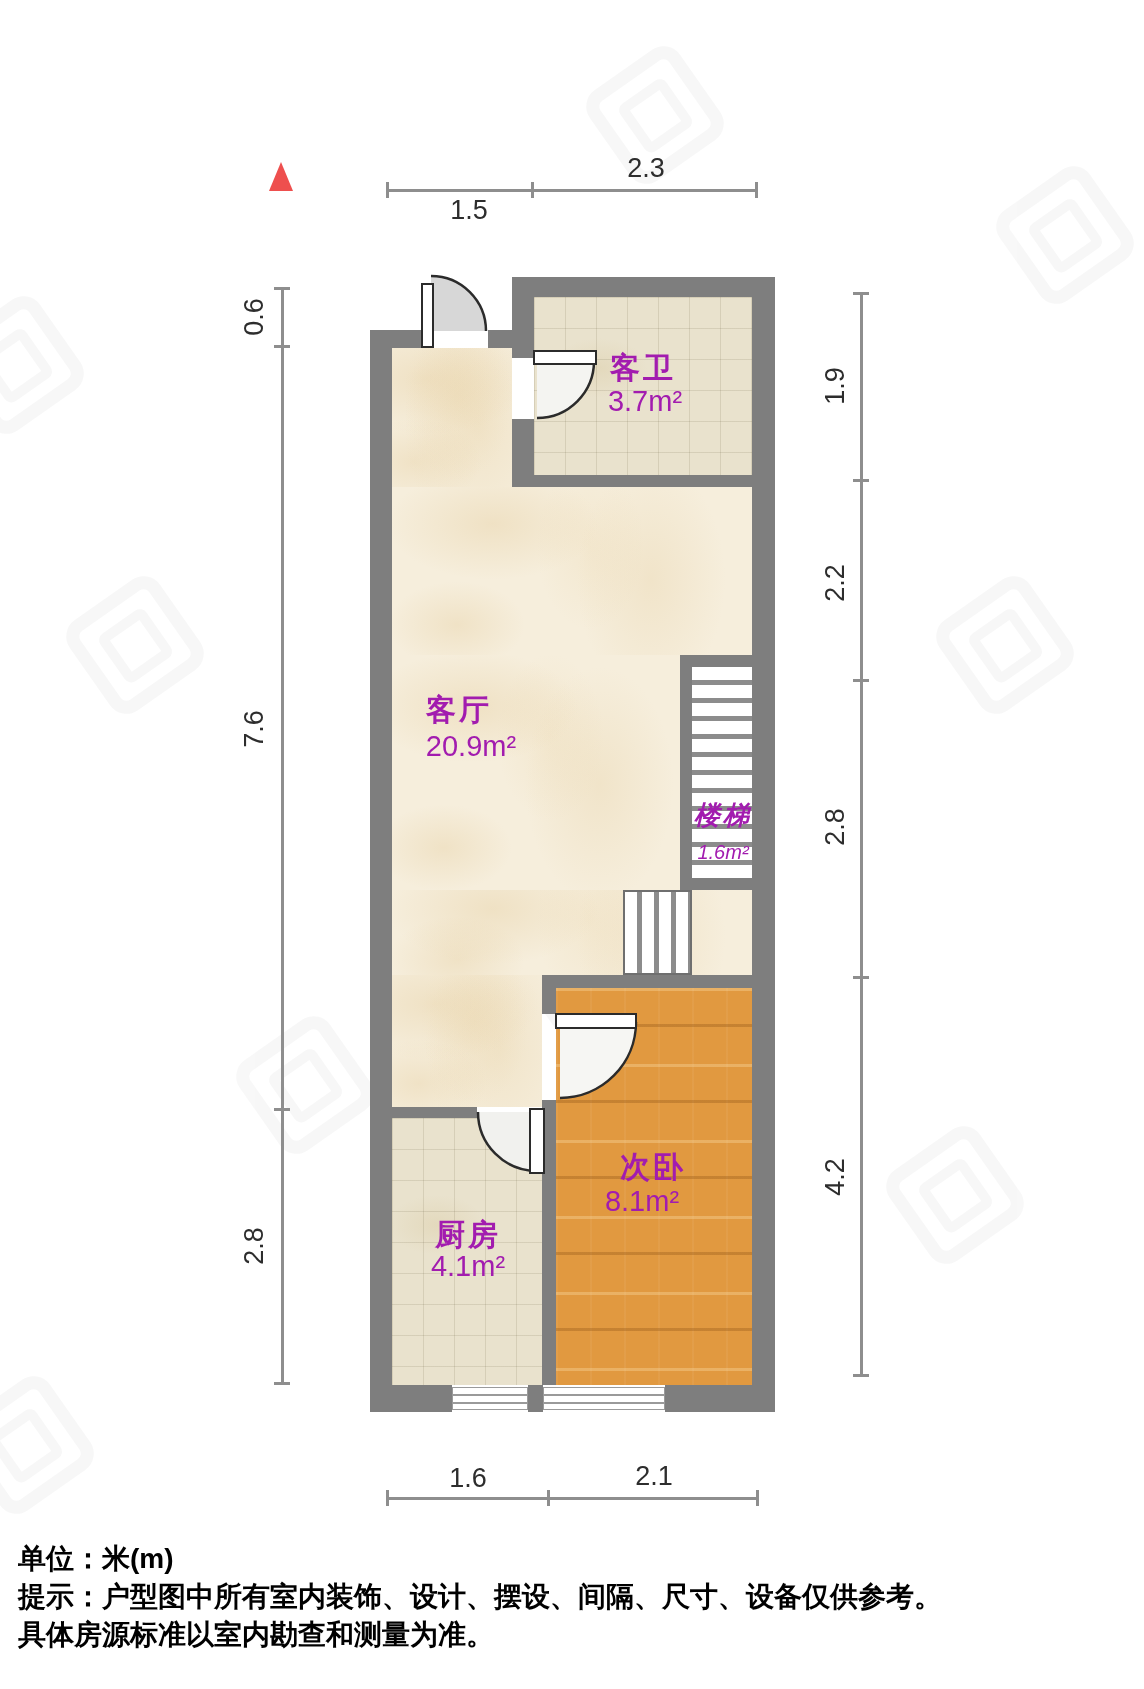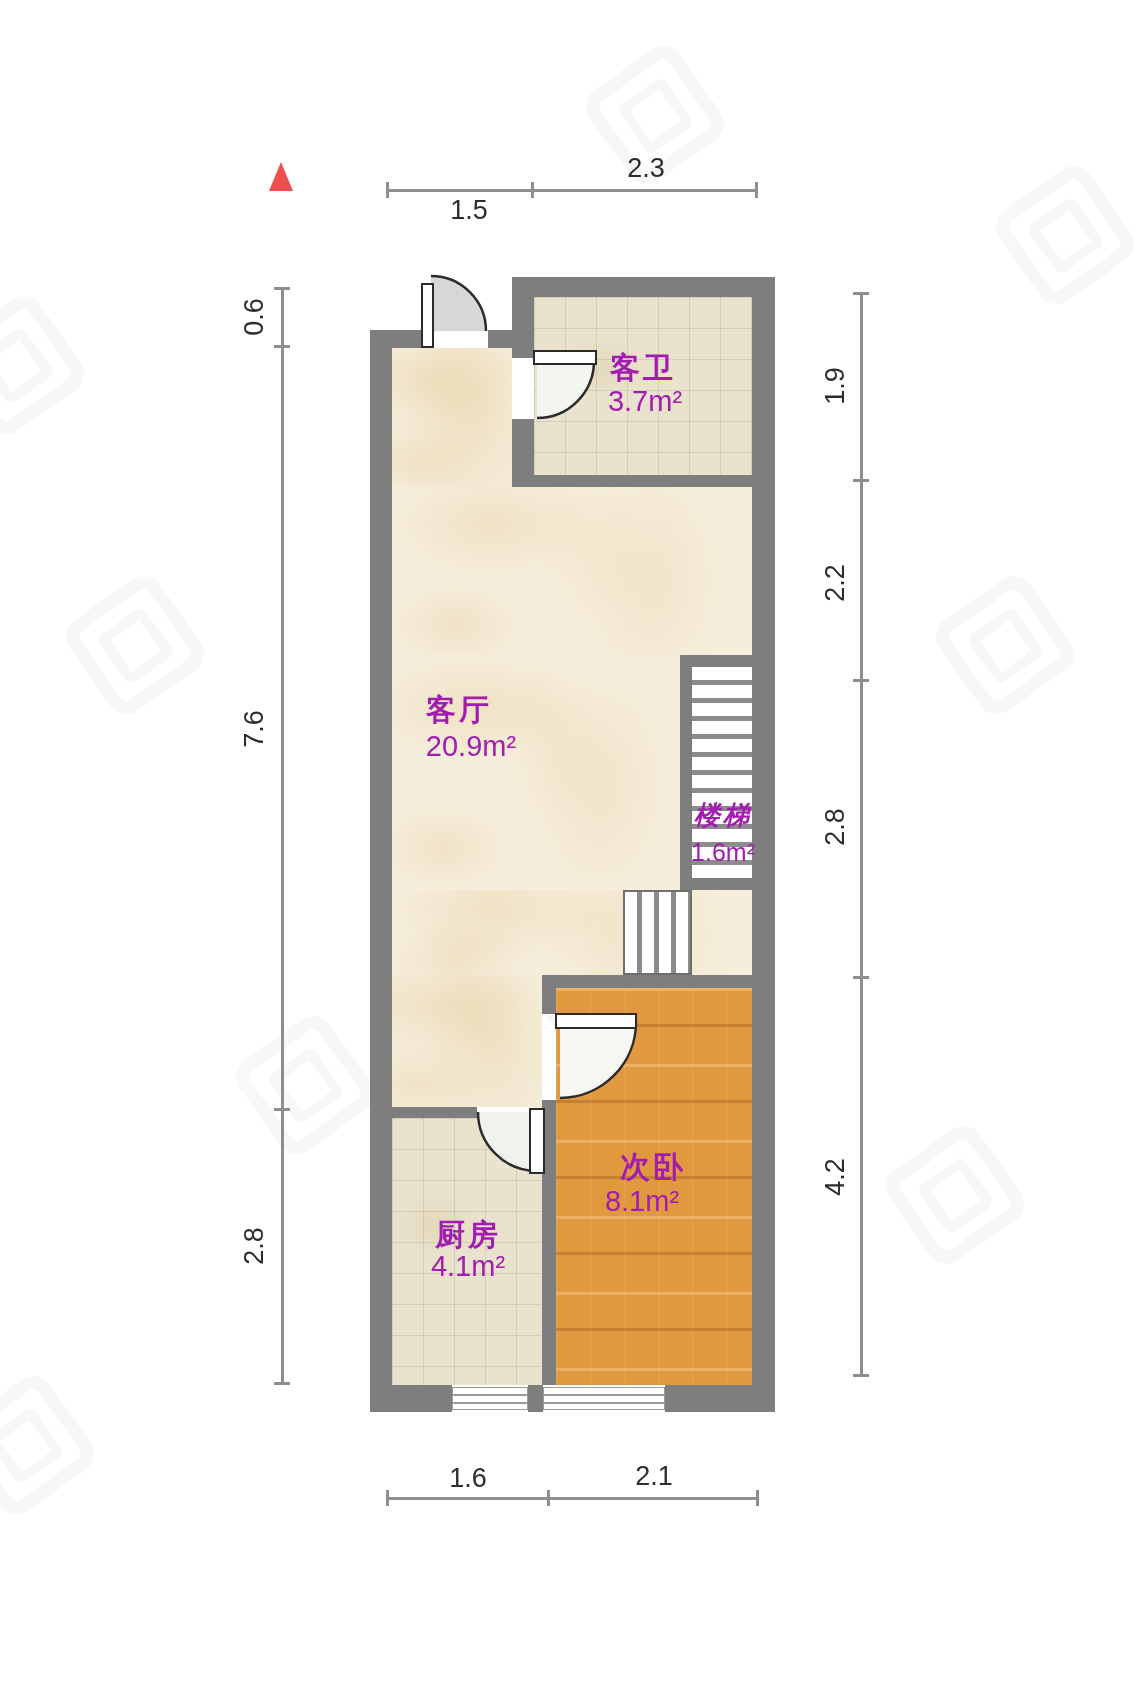--- a/index.html
+++ b/index.html
@@ -41,21 +41,21 @@
   
   .stairs-v{position:absolute;background:repeating-linear-gradient(to bottom,#ffffff 0 13px,#8c8c8c 13px 18px);}
   .stairs-h{position:absolute;background:repeating-linear-gradient(to right,#ffffff 0 12px,#8c8c8c 12px 17px);border:2px solid #6f6f6f;box-sizing:border-box;}
   
   .win{position:absolute;background:repeating-linear-gradient(to bottom,#ffffff 0 6px,#9a9a9a 6px 8px);border:1px solid #9a9a9a;box-sizing:border-box;}
   
   .room-label{position:absolute;transform:translate(-50%,-50%);color:#a21caf;white-space:nowrap;}
   .rname{font-size:30px;font-weight:600;letter-spacing:3px;}
   .rarea{font-size:29px;font-weight:500;letter-spacing:0;}
   .rname.small{font-size:26px;font-style:italic;}
-  .rarea.small{font-size:25px;}
+  .rarea.small{font-size:20px;font-style:italic;}
   
   .dim-h{position:absolute;height:3px;background:#8e8e8e;}
   .dim-v{position:absolute;width:3px;background:#8e8e8e;}
   .tick-v{position:absolute;width:3px;height:16px;background:#8e8e8e;}
   .tick-h{position:absolute;width:16px;height:3px;background:#8e8e8e;}
   .dim-label{position:absolute;transform:translate(-50%,-50%);font-size:27px;font-weight:500;color:#2d2d2d;white-space:nowrap;}
   .dim-label.rot{transform:translate(-50%,-50%) rotate(-90deg);}
   
   .north{position:absolute;width:0;height:0;border-left:12px solid transparent;border-right:12px solid transparent;border-bottom:29px solid #ee4f4e;}
   
@@ -186,14 +186,19 @@
   <div class="tick-h" style="left:853px;top:292px;"></div>
   <div class="tick-h" style="left:853px;top:479px;"></div>
   <div class="tick-h" style="left:853px;top:679px;"></div>
   <div class="tick-h" style="left:853px;top:976px;"></div>
   <div class="tick-h" style="left:853px;top:1374px;"></div>
   <div class="dim-label rot" style="left:835px;top:386px;">1.9</div>
   <div class="dim-label rot" style="left:835px;top:583px;">2.2</div>
   <div class="dim-label rot" style="left:835px;top:827px;">2.8</div>
   <div class="dim-label rot" style="left:835px;top:1177px;">4.2</div>
 
+  <div class="footer">
+    <div>单位：米(m)</div>
+    <div>提示：户型图中所有室内装饰、设计、摆设、间隔、尺寸、设备仅供参考。</div>
+    <div>具体房源标准以室内勘查和测量为准。</div>
+  </div>
 
 </div>
 
 </body></html>

